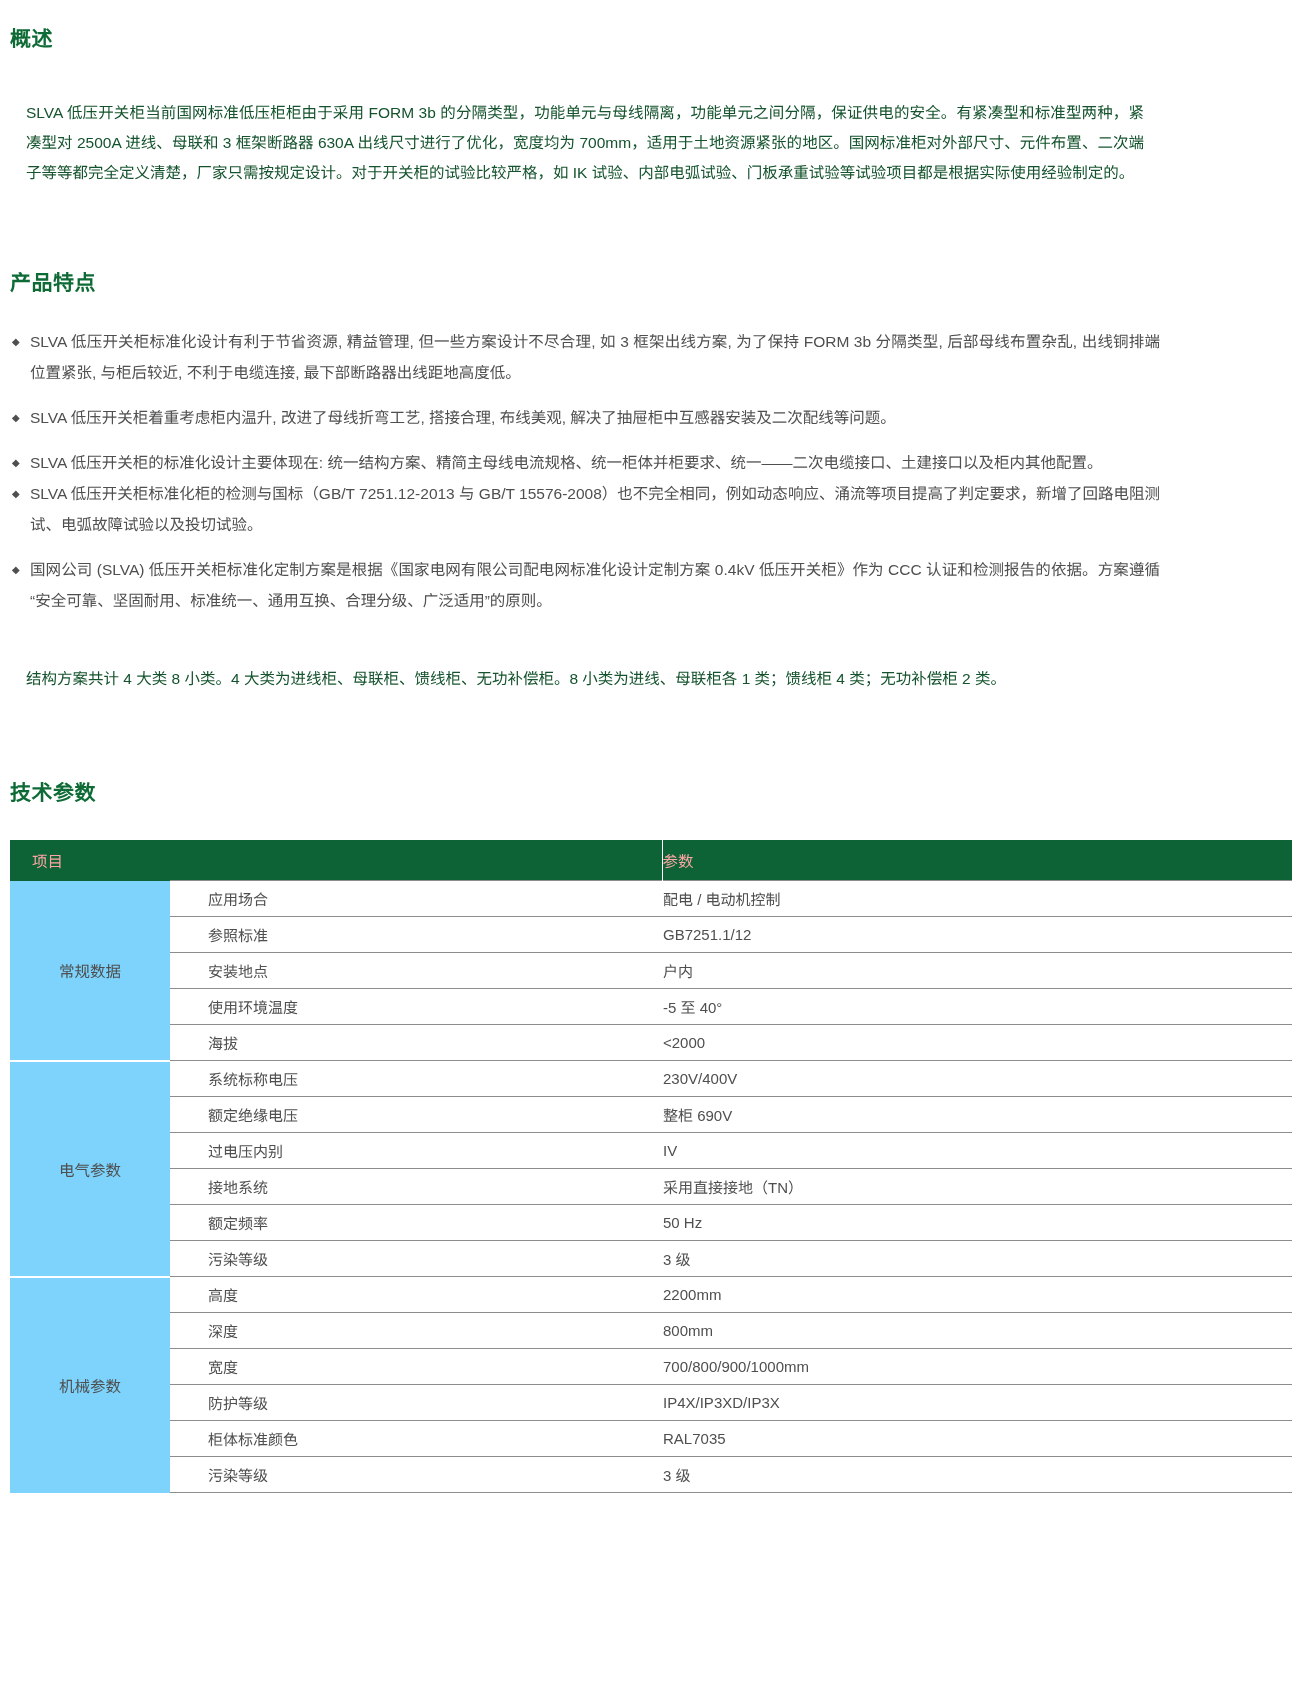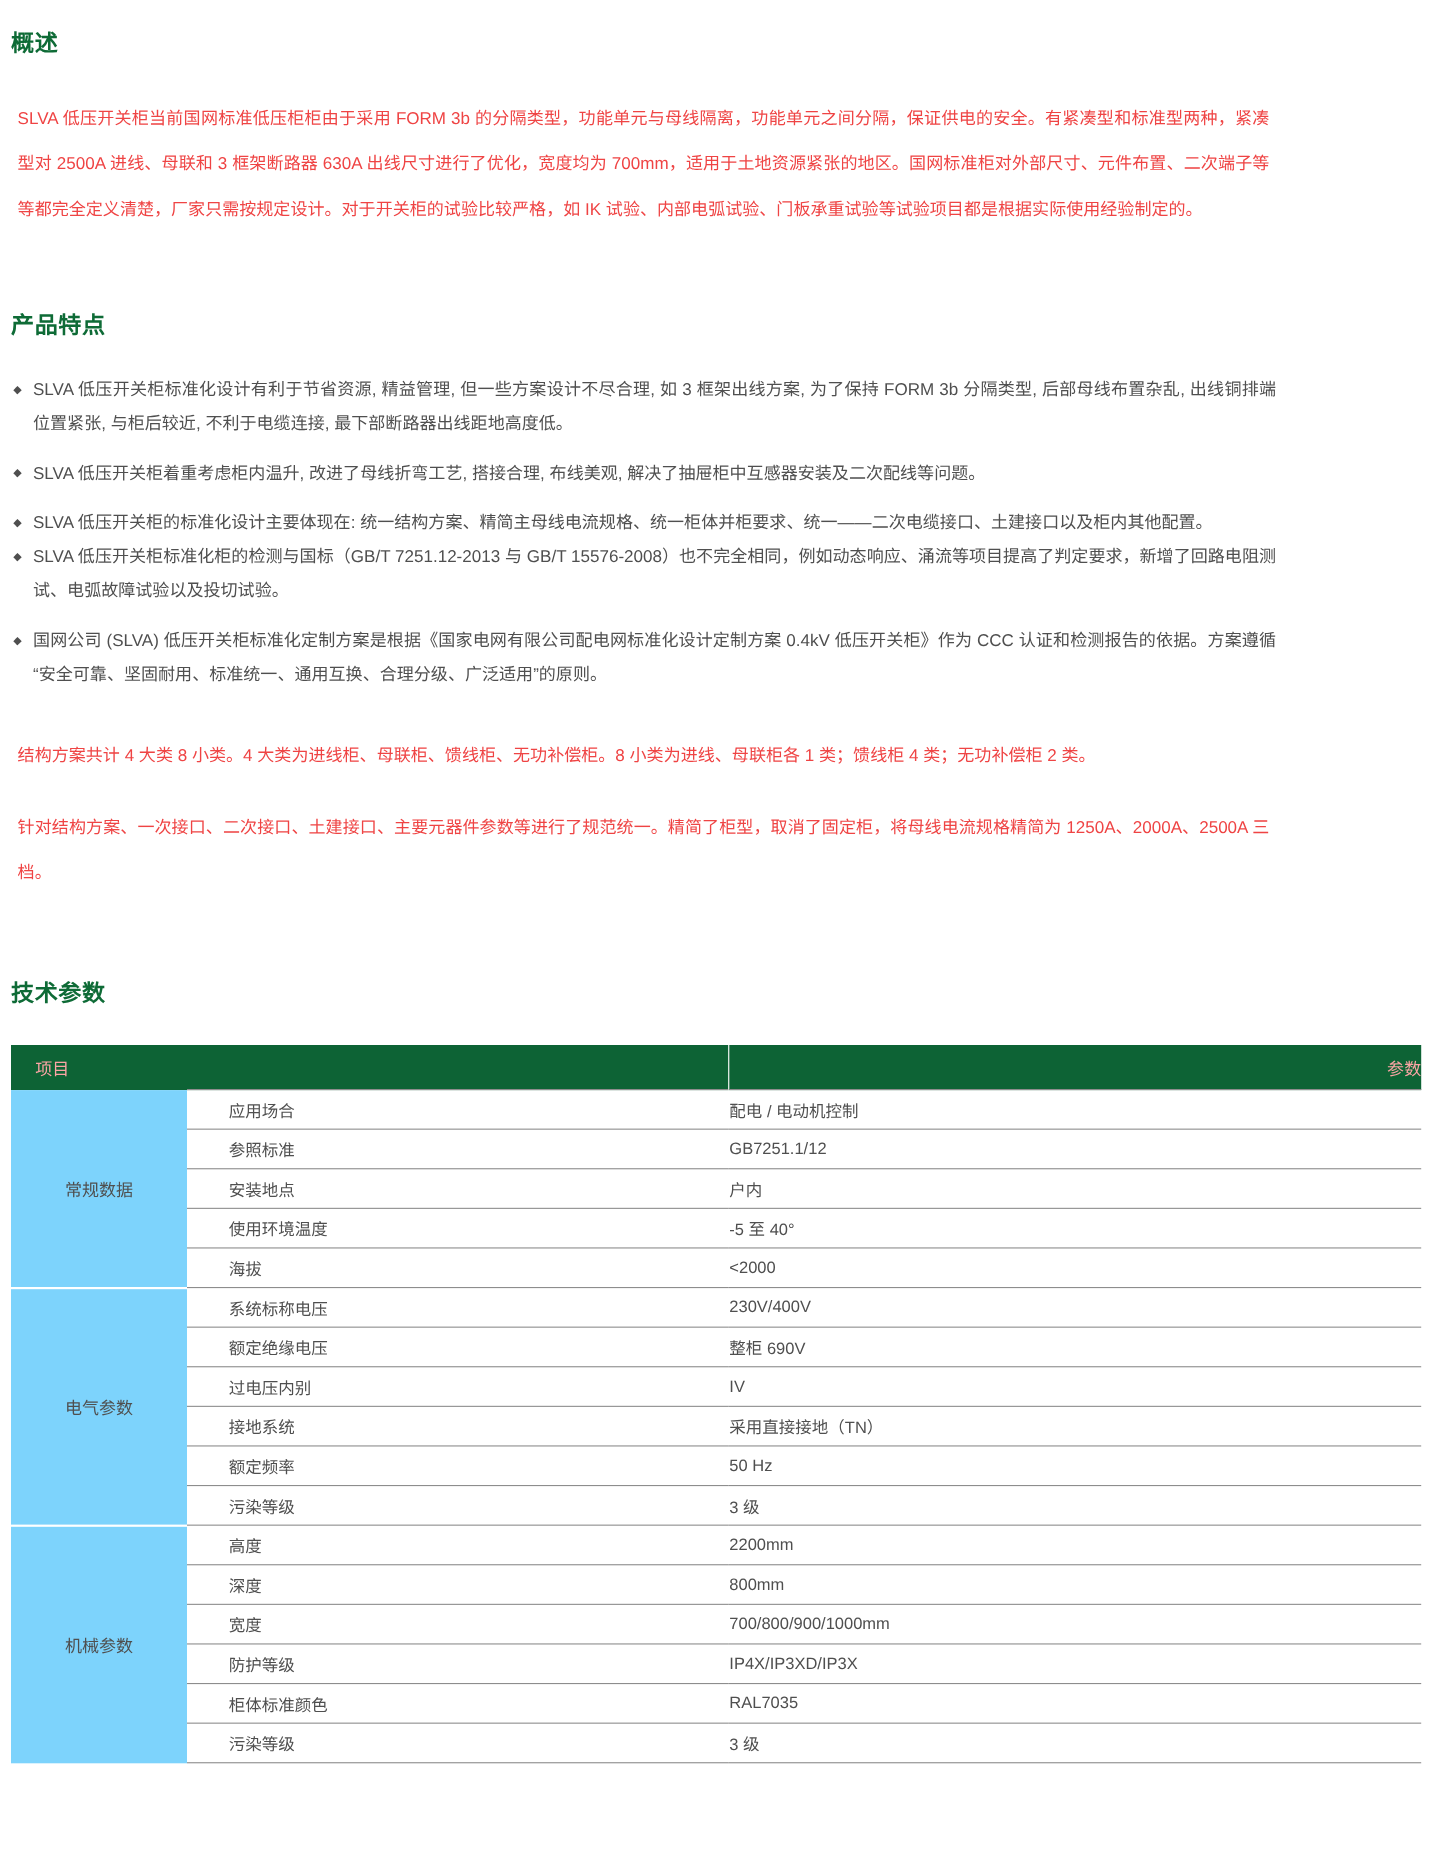--- a/index.html
+++ b/index.html
@@ -31,23 +31,23 @@
     padding: 0;
   }
   .sec-overview-head   { padding-top: 22px; }
   .sec-features-head   { padding-top: 62px; }
   .sec-structure-head  { padding-top: 64px; }
   .sec-tech-head       { padding-top: 66px; }
 
   
   .para {
     font-size: 15.5px;
-    line-height: 41px;
-    color: #ef4444;
-    margin: 6px;
+    line-height: 30px;
+    color: #14532d;
+    margin: 16px;
     text-align: justify;
     text-justify: inter-ideograph;
   }
   .sec-overview-body { padding-top: 30px; }
   .sec-structure-body-1 { padding-top: 32px; }
   .sec-structure-body-2 { padding-top: 18px; }
 
   
   .bullet-list {
     list-style: none;
@@ -92,21 +92,21 @@
     color: #fca5a5;
     font-weight: normal;
     font-size: 15.5px;
     height: 40px;
     padding: 0 0 0 22px;
     text-align: left;
     vertical-align: middle;
     border: none;
   }
   table.tech thead th.hdr-value {
-    text-align: right;
+    text-align: left;
     padding: 0;
     border-left: 1px solid #ffffff;
   }
 
   table.tech td.group {
     background: #7dd3fc;
     color: #4f4f4f;
     text-align: center;
     vertical-align: middle;
     font-size: 15.5px;
@@ -164,21 +164,20 @@
     </li>
     <li class="bullet-item">
       <span class="bullet-glyph">◆</span>
       <span>国网公司 (SLVA) 低压开关柜标准化定制方案是根据《国家电网有限公司配电网标准化设计定制方案 0.4kV 低压开关柜》作为 CCC 认证和检测报告的依据。方案遵循“安全可靠、坚固耐用、标准统一、通用互换、合理分级、广泛适用”的原则。</span>
     </li>
   </ul>
 
 
   <p class="para sec-structure-body-1">结构方案共计 4 大类 8 小类。4 大类为进线柜、母联柜、馈线柜、无功补偿柜。8 小类为进线、母联柜各 1 类；馈线柜 4 类；无功补偿柜 2 类。</p>
 
-  <p class="para sec-structure-body-2">针对结构方案、一次接口、二次接口、土建接口、主要元器件参数等进行了规范统一。精简了柜型，取消了固定柜，将母线电流规格精简为 1250A、2000A、2500A 三档。</p>
 
   <h2 class="section-heading sec-tech-head">技术参数</h2>
 
   <div class="tech-table-wrap">
     <table class="tech">
       <colgroup>
         <col class="c-group">
         <col class="c-item">
         <col class="c-value">
       </colgroup>

